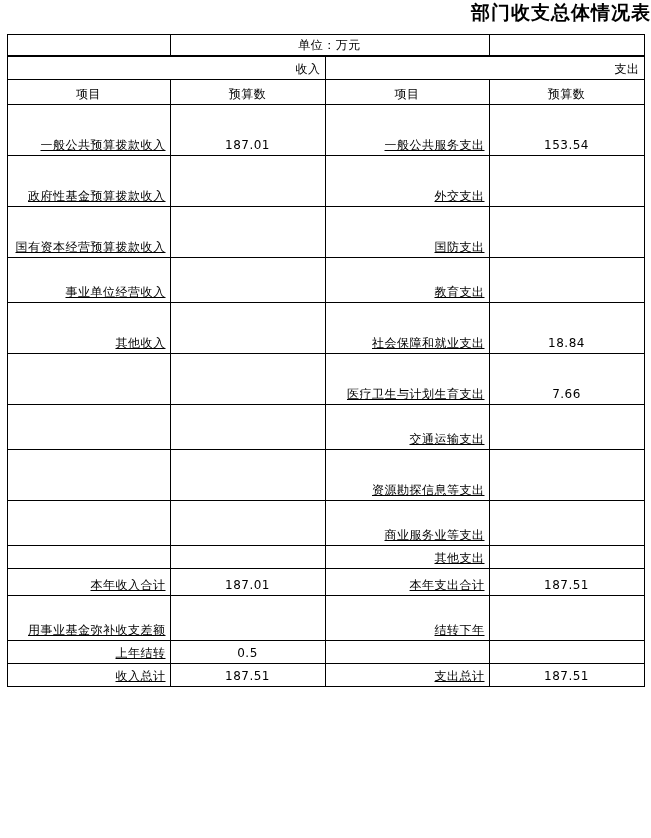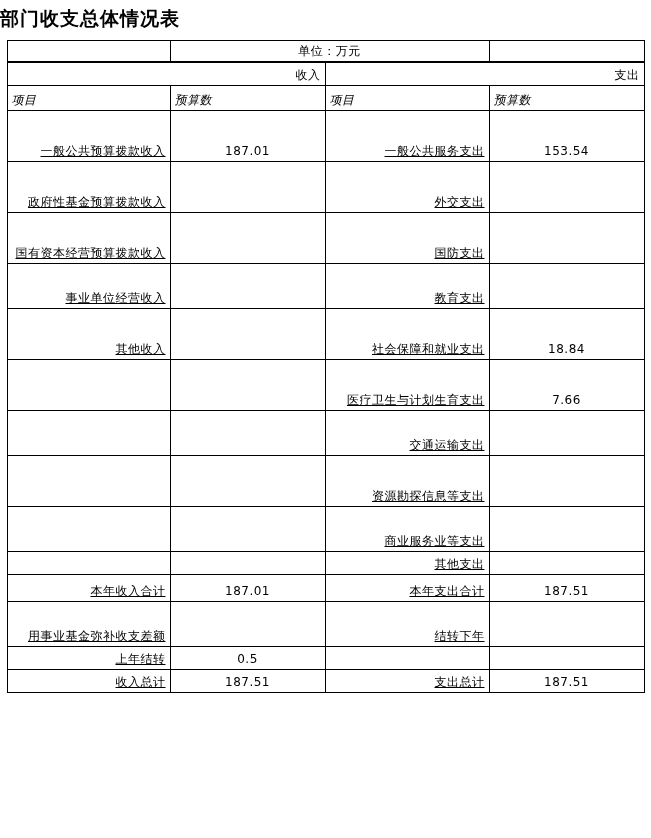--- a/index.html
+++ b/index.html
@@ -14,25 +14,24 @@
     color: #000000;
     overflow: hidden;
   }
   .page {
     width: 651px;
     height: 838px;
     position: relative;
     box-sizing: border-box;
   }
   .doc-title {
-    text-align: left;
+    text-align: right;
     font-size: 19px;
     font-weight: bold;
     letter-spacing: 1px;
-    padding-top: 6px;
     padding-bottom: 8px;
     font-family: "DejaVu Serif", "Liberation Serif", serif;
   }
   table.sheet {
     border-collapse: collapse;
     table-layout: fixed;
     width: 637px;
     margin: 0 auto;
     font-size: 12px;
   }
@@ -53,22 +52,22 @@
     padding-bottom: 3px;
   }
   .unit-cell {
     text-align: center;
   }
   .group-head td {
     text-align: right;
     height: 18px;
   }
   .col-head td {
+    text-align: center;
     height: 20px;
-    font-style: italic;
   }
   .label {
     text-align: right;
     word-break: break-all;
     text-decoration: underline;
   }
   .value {
     text-align: center;
     margin-top: 34px;
   }

